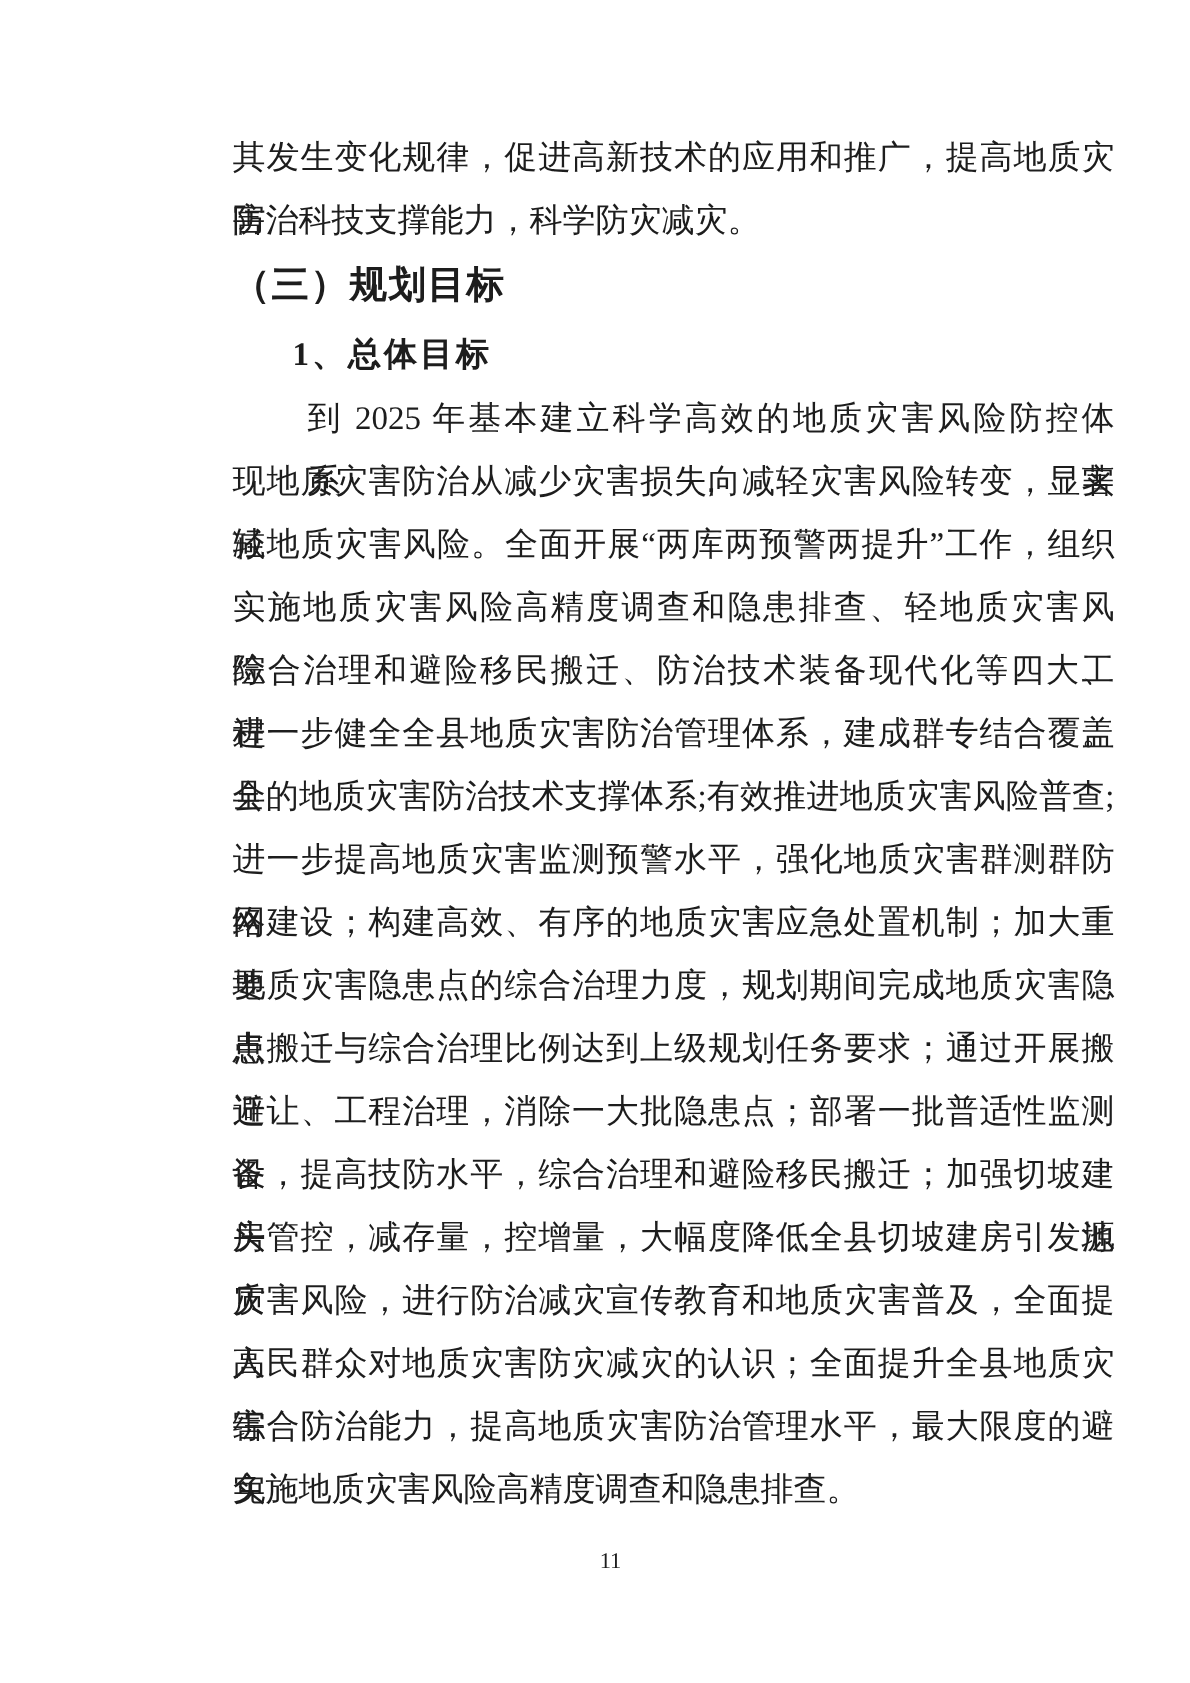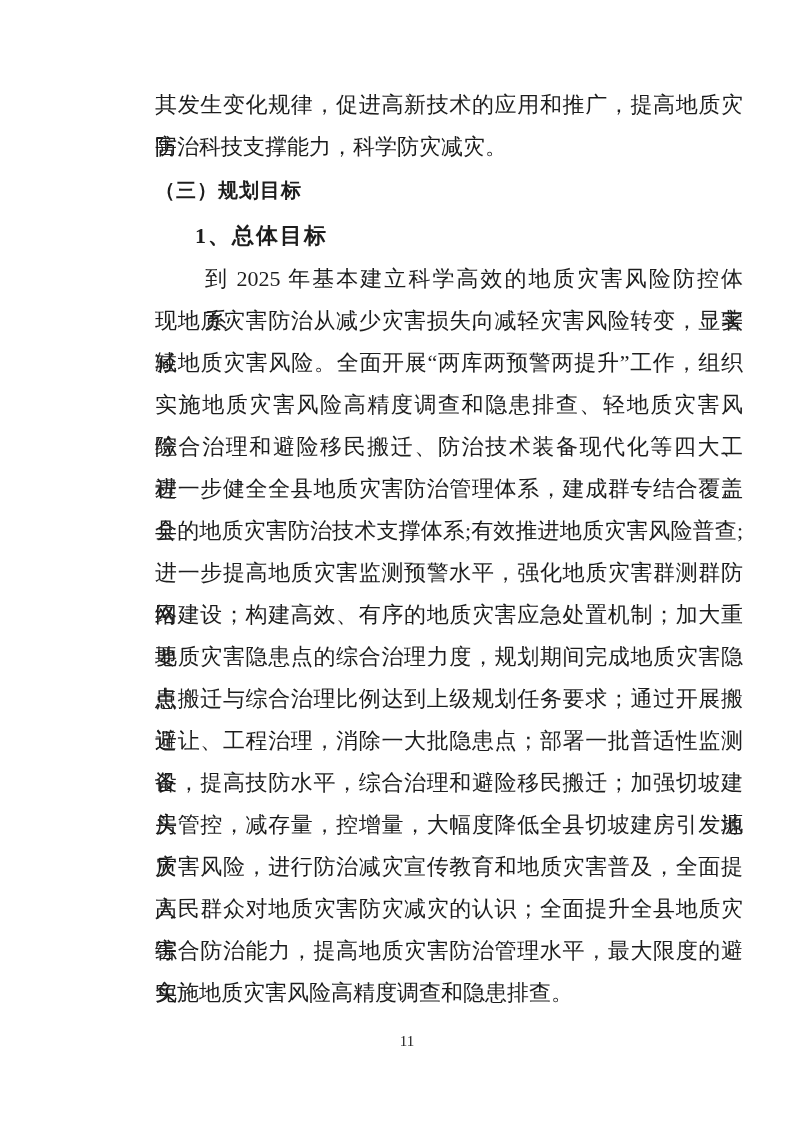--- a/index.html
+++ b/index.html
@@ -32,21 +32,21 @@
     text-align: left;
     text-align-last: left;
   }
   .line.indent {
     padding-left: 50px;
   }
   .section-heading {
     margin: 0;
     height: 45px;
     line-height: 45px;
-    font-size: 20px;
+    font-size: 25px;
     font-weight: bold;
     font-family: "Liberation Sans", "DejaVu Sans", sans-serif;
     letter-spacing: 1px;
   }
   .sub-heading {
     margin: 0;
     height: 45px;
     line-height: 45px;
     padding-left: 40px;
     font-size: 22px;

